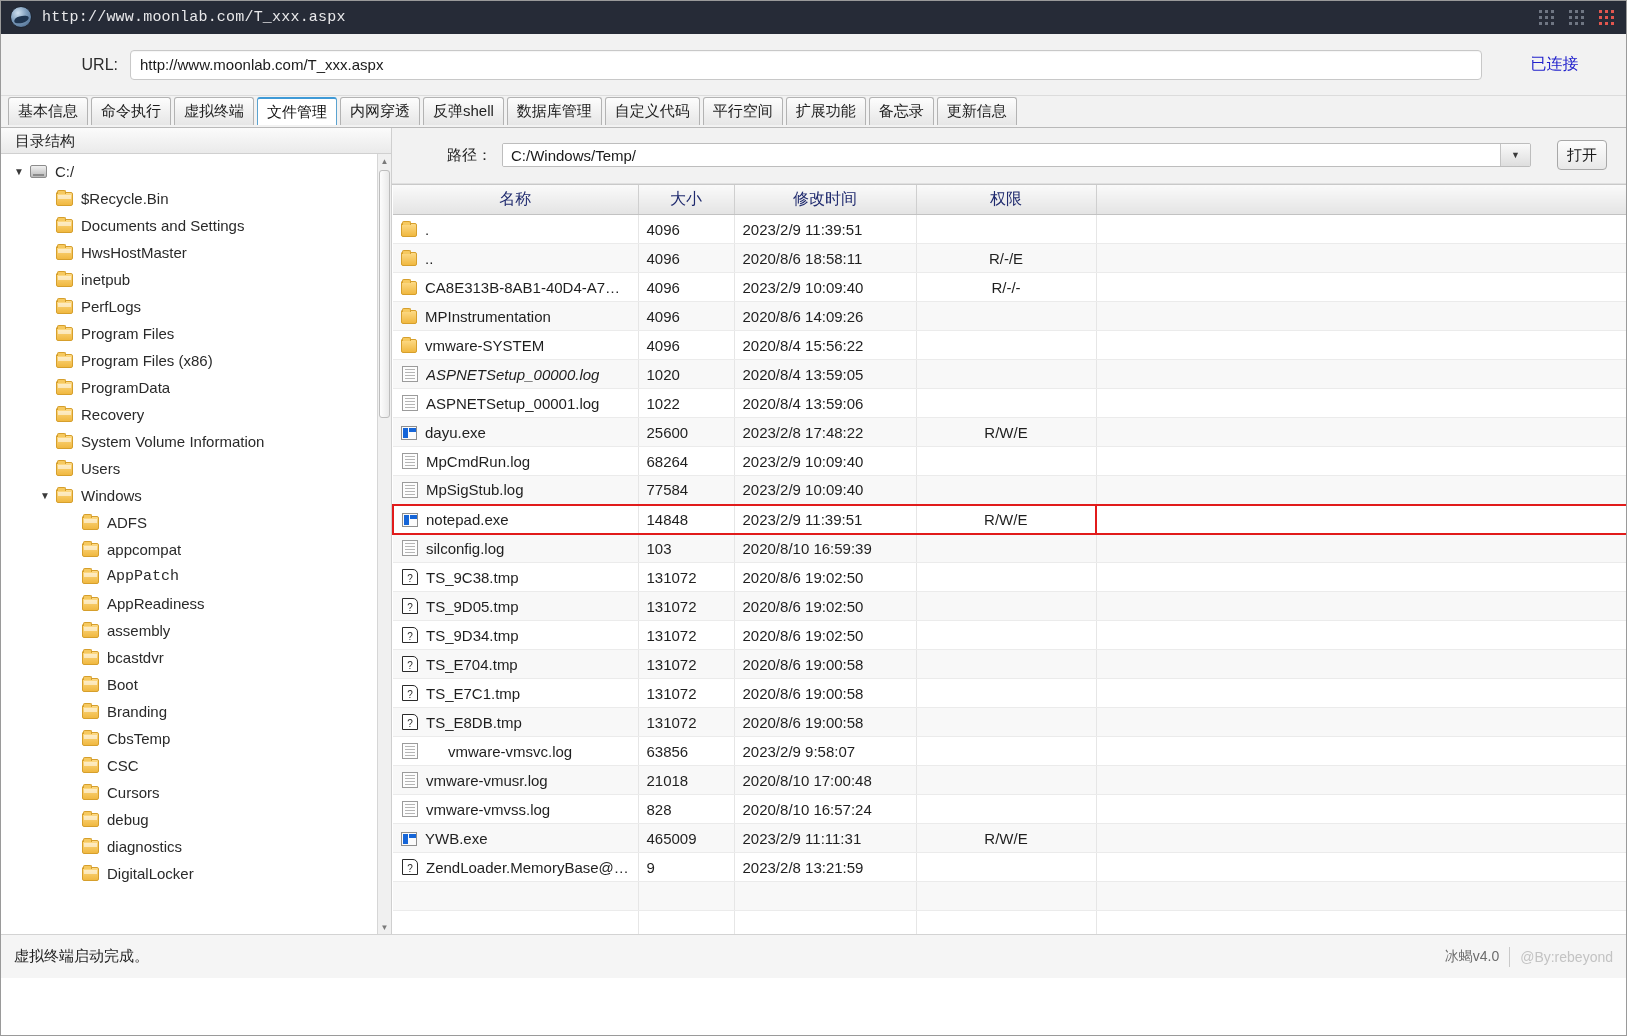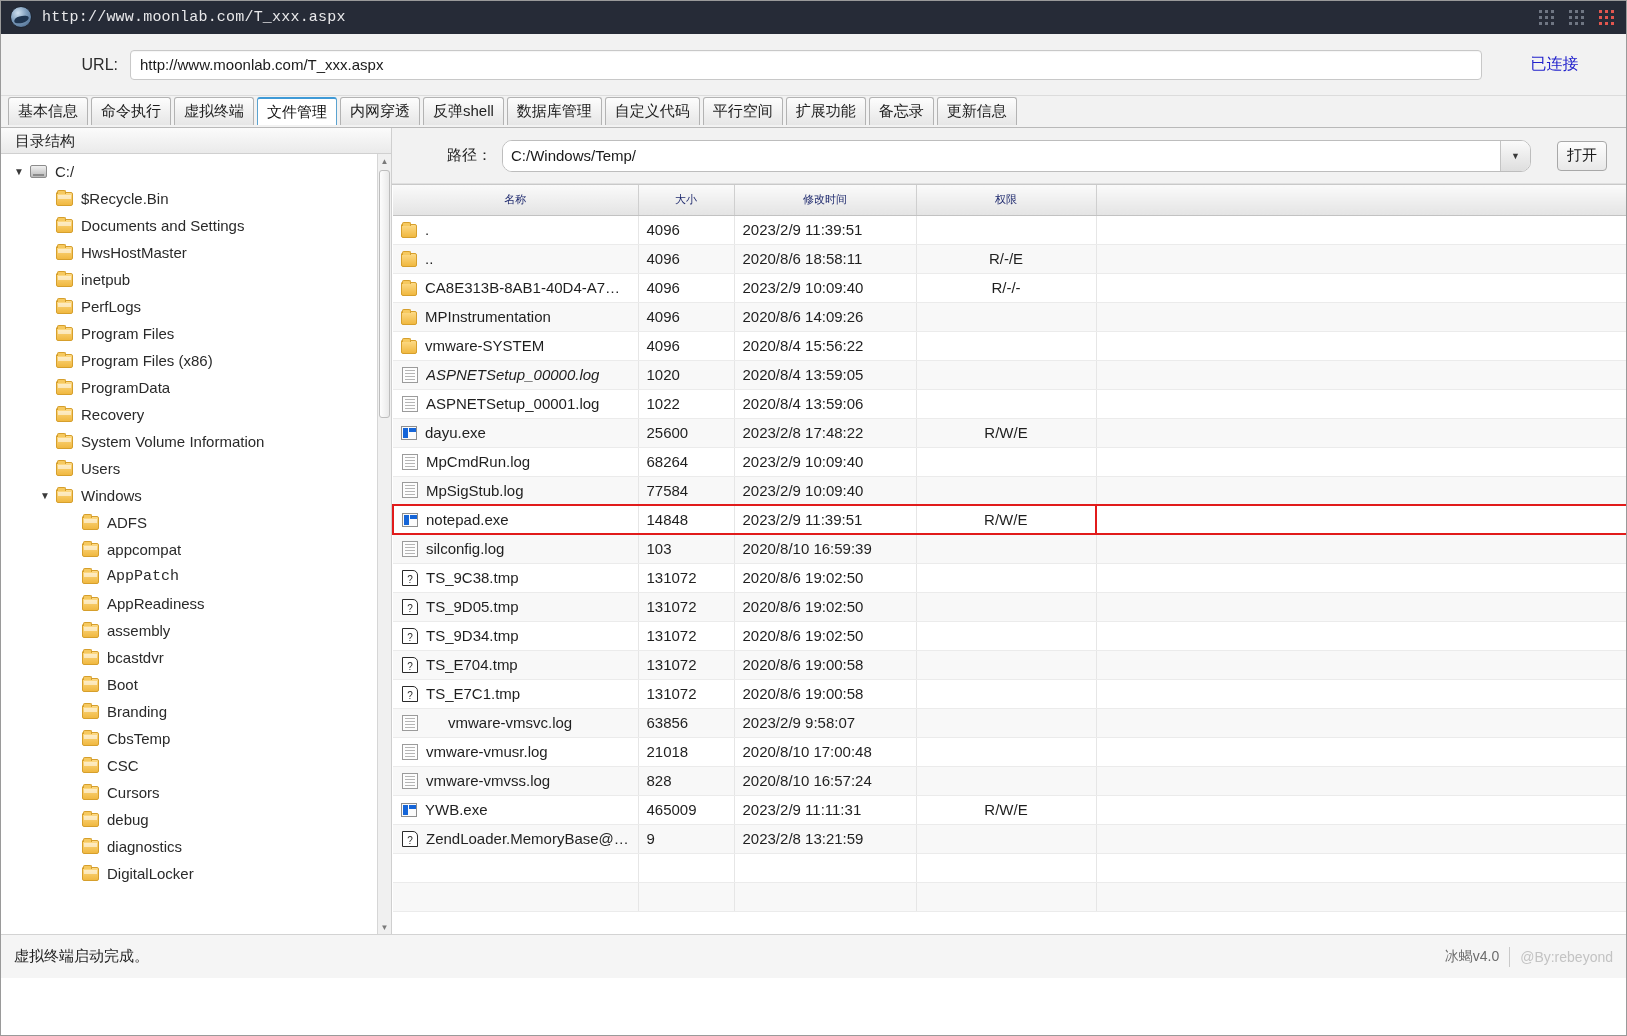--- a/index.html
+++ b/index.html
@@ -152,22 +152,22 @@
   }
 
   
   .right-pane{ flex:1 1 auto; display:flex; flex-direction:column; background:#fff; overflow:hidden; }
   .pathbar{
     height:56px; display:flex; align-items:center; background:#f2f2f2;
     border-bottom:1px solid #e0e0e0;
   }
   .path-label{ width:110px; text-align:right; padding-right:10px; font-size:15px; color:#222; }
   .path-combo{
-    flex:1 1 auto; height:32px; display:flex; align-items:stretch;
-    border:1px solid #bdbdbd; border-radius:10px; background:#fff; overflow:hidden;
+    flex:1 1 auto; height:24px; display:flex; align-items:stretch;
+    border:1px solid #bdbdbd; border-radius:2px; background:#fff; overflow:hidden;
   }
   .path-input{
     flex:1 1 auto; border:none; outline:none; padding:0 8px; font-size:15px; color:#1a1a1a;
     font-family:"Liberation Sans", sans-serif; background:#fff;
   }
   .path-caret{
     width:30px; flex:0 0 30px;
     background:linear-gradient(#fafafa,#dedede);
     border-left:1px solid #c4c4c4;
     display:flex; align-items:center; justify-content:center;
@@ -178,21 +178,21 @@
     background:linear-gradient(#fdfdfd,#e8e8e8);
     border:1px solid #a8a8a8; border-radius:4px;
     font-size:15px; color:#1a1a1a; cursor:pointer;
     font-family:"Liberation Sans", sans-serif;
   }
 
   
   .table-wrap{ flex:1 1 auto; overflow:hidden; border-top:1px solid #c9c9c9; background:#fff; }
   table.files{ width:100%; border-collapse:collapse; table-layout:fixed; }
   table.files th{
-    height:30px; font-size:11px; font-weight:normal; color:#1f2a6e;
+    height:30px; font-size:16px; font-weight:normal; color:#1f2a6e;
     background:linear-gradient(#fafafa,#e4e4e4);
     border-right:1px solid #cfcfcf; border-bottom:1px solid #c2c2c2;
     text-align:center;
   }
   table.files td{
     height:29px; font-size:15px; color:#1f1f1f;
     border-right:1px solid #e6e6e6; border-bottom:1px solid #ebebeb;
     padding:0 8px; white-space:nowrap; overflow:hidden; text-overflow:ellipsis;
   }
   table.files tr.row:nth-child(even) td{ background:#f8f8f8; }
@@ -710,20 +710,32 @@
                 </span>
               </td>
               <td class="c-size">131072</td>
               <td class="c-time">2020/8/6 19:00:58</td>
               <td class="c-perm"></td>
               <td></td>
             </tr>
             <tr class="row">
               <td class="c-name">
                 <span class="name-cell">
+                  <span class="fi tmp"></span>
+                  <span style="overflow: hidden; text-overflow: ellipsis; white-space: nowrap;">TS_E8DB.tmp</span>
+                </span>
+              </td>
+              <td class="c-size">131072</td>
+              <td class="c-time">2020/8/6 19:00:58</td>
+              <td class="c-perm"></td>
+              <td></td>
+            </tr>
+            <tr class="row">
+              <td class="c-name">
+                <span class="name-cell">
                   <span class="fi doc"></span>
                   <span style="overflow: hidden; text-overflow: ellipsis; white-space: nowrap; margin-left: 22px;">vmware-vmsvc.log</span>
                 </span>
               </td>
               <td class="c-size">63856</td>
               <td class="c-time">2023/2/9 9:58:07</td>
               <td class="c-perm"></td>
               <td></td>
             </tr>
             <tr class="row">

